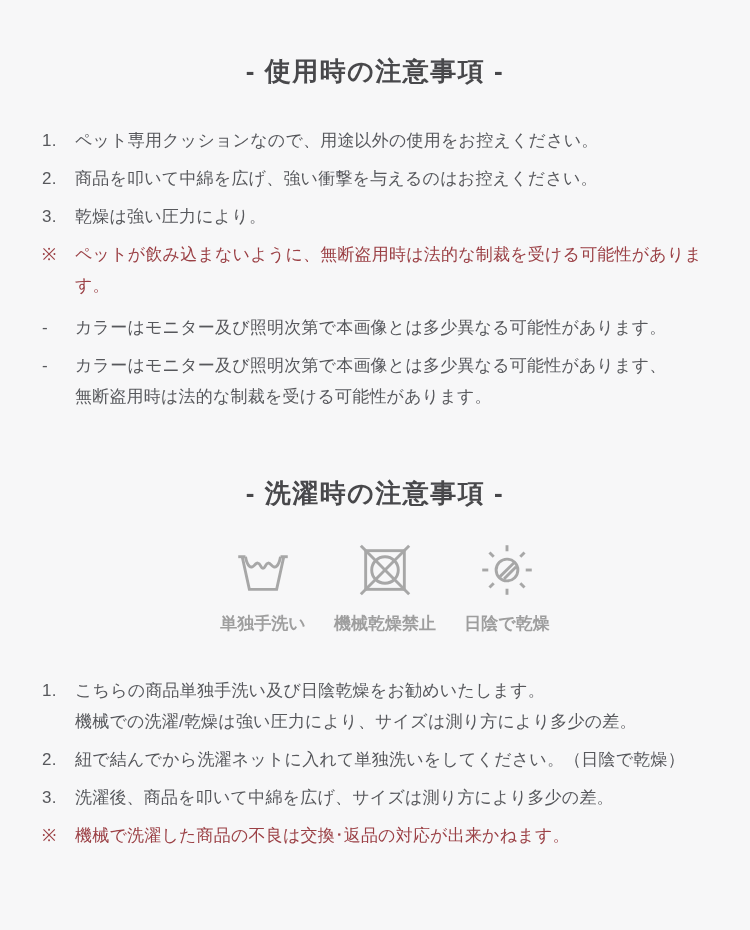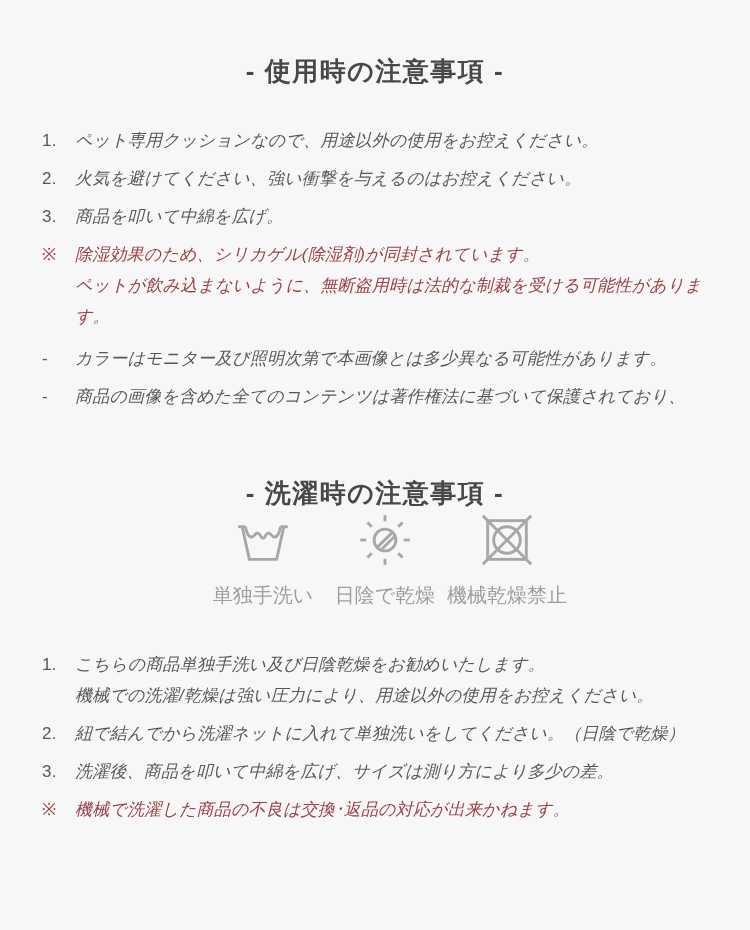--- a/index.html
+++ b/index.html
@@ -18,21 +18,21 @@
   }
   .section-title {
     margin: 0;
     text-align: center;
     font-size: 26px;
     font-weight: bold;
     color: #48484b;
     letter-spacing: 1.5px;
   }
   .usage-title { padding-top: 54px; margin-bottom: 36px; }
-  .washing-title { margin-top: 64px; }
+  .washing-title { margin-top: 64px; margin-bottom: 30px; }
 
   .care-list {
     list-style: none;
     margin: 0;
     padding: 0 36px 0 42px;
   }
   .care-item {
     display: flex;
     align-items: flex-start;
     font-size: 17px;
@@ -41,21 +41,21 @@
     margin-bottom: 7px;
     letter-spacing: 0.2px;
   }
   .care-item .marker {
     flex: 0 0 33px;
   }
   .care-item.warning {
     color: #9b4045;
     margin-bottom: 11px;
   }
-  .care-item .lines { flex: 1; font-style: italic; }
+  .care-item .lines { flex: 1; }
 
   .icons-row {
     display: flex;
     justify-content: center;
     margin: 0 auto 0 auto;
     padding-left: 20px;
   }
   .icon-cell {
     width: 122px;
     display: flex;
@@ -64,22 +64,22 @@
   }
   .icon-cell svg {
     width: 58px;
     height: 58px;
     stroke: #a7a7a7;
     stroke-width: 2.4;
     fill: none;
   }
   .icon-label {
     margin-top: 9px;
-    font-size: 20px;
-    font-weight: normal;
+    font-size: 17px;
+    font-weight: bold;
     color: #9e9e9e;
     white-space: nowrap;
   }
   .washing-list { margin-top: 40px; }
 </style>
 </head>
 <body>
 
 <div class="page">
 
@@ -88,46 +88,46 @@
     <ul class="care-list">
         <li class="care-item">
     <span class="marker">1.</span>
     <div class="lines">
             <div class="line">ペット専用クッションなので、用途以外の使用をお控えください。</div>
           </div>
   </li>
         <li class="care-item">
     <span class="marker">2.</span>
     <div class="lines">
-            <div class="line">火気を避けてください、強い衝撃を与えるのはお控えください。</div>
+            <div class="line">商品を叩いて中綿を広げ、強い衝撃を与えるのはお控えください。</div>
           </div>
   </li>
         <li class="care-item">
     <span class="marker">3.</span>
     <div class="lines">
-            <div class="line">商品を叩いて中綿を広げ。</div>
+            <div class="line">乾燥は強い圧力により。</div>
           </div>
   </li>
         <li class="care-item warning">
     <span class="marker">※</span>
     <div class="lines">
-            <div class="line">除湿効果のため、シリカゲル(除湿剤)が同封されています。</div>
             <div class="line">ペットが飲み込まないように、無断盗用時は法的な制裁を受ける可能性があります。</div>
           </div>
   </li>
         <li class="care-item">
     <span class="marker">-</span>
     <div class="lines">
             <div class="line">カラーはモニター及び照明次第で本画像とは多少異なる可能性があります。</div>
           </div>
   </li>
         <li class="care-item">
     <span class="marker">-</span>
     <div class="lines">
-            <div class="line">商品の画像を含めた全てのコンテンツは著作権法に基づいて保護されており、</div>
+            <div class="line">カラーはモニター及び照明次第で本画像とは多少異なる可能性があります、</div>
+            <div class="line">無断盗用時は法的な制裁を受ける可能性があります。</div>
           </div>
   </li>
       </ul>
   </section>
 
   <section>
     <h2 class="section-title washing-title">- 洗濯時の注意事項 -</h2>
 
     <div class="icons-row">
 
@@ -136,60 +136,60 @@
           <svg viewBox="0 0 48 48" aria-hidden="true">
             <path d="M3.5 13 H9.5"></path>
             <path d="M38.5 13 H44.5"></path>
             <path d="M6.8 13 L12.7 40 H35.3 L41.2 13"></path>
             <path d="M9.5 13 C11 21 14 23.5 17 20 C19 17.6 20.6 17.6 22 20.6 C23.2 23.2 24.8 23.2 26 20.6 C27.4 17.6 29 17.6 31 20 C34 23.5 37 21 38.5 13"></path>
           </svg>
         </span>
         <span class="icon-label">単独手洗い</span>
       </div>
 
+
+      <div class="icon-cell">
+        <span>
+          <svg viewBox="0 0 48 48" aria-hidden="true">
+            <rect x="8" y="8" width="32" height="32"></rect>
+            <circle cx="24" cy="24" r="11"></circle>
+            <path d="M4 4 L44 44"></path>
+            <path d="M44 4 L4 44"></path>
+          </svg>
+        </span>
+        <span class="icon-label">機械乾燥禁止</span>
+      </div>
 
       <div class="icon-cell">
         <span>
           <svg viewBox="0 0 48 48" aria-hidden="true">
             <circle cx="24" cy="24" r="9"></circle>
             <path d="M18.2 29.5 L29.8 18"></path>
             <path d="M21.5 31.4 L31.6 21.3"></path>
             <path d="M24 3.5 V8.5"></path>
             <path d="M24 39.5 V44.5"></path>
             <path d="M3.5 24 H8.5"></path>
             <path d="M39.5 24 H44.5"></path>
             <path d="M9.5 9.5 L13 13"></path>
             <path d="M38.5 9.5 L35 13"></path>
             <path d="M9.5 38.5 L13 35"></path>
             <path d="M38.5 38.5 L35 35"></path>
           </svg>
         </span>
         <span class="icon-label">日陰で乾燥</span>
       </div>
 
-      <div class="icon-cell">
-        <span>
-          <svg viewBox="0 0 48 48" aria-hidden="true">
-            <rect x="8" y="8" width="32" height="32"></rect>
-            <circle cx="24" cy="24" r="11"></circle>
-            <path d="M4 4 L44 44"></path>
-            <path d="M44 4 L4 44"></path>
-          </svg>
-        </span>
-        <span class="icon-label">機械乾燥禁止</span>
-      </div>
-
     </div>
 
     <ul class="care-list washing-list">
         <li class="care-item">
     <span class="marker">1.</span>
     <div class="lines">
             <div class="line">こちらの商品単独手洗い及び日陰乾燥をお勧めいたします。</div>
-            <div class="line">機械での洗濯/乾燥は強い圧力により、用途以外の使用をお控えください。</div>
+            <div class="line">機械での洗濯/乾燥は強い圧力により、サイズは測り方により多少の差。</div>
           </div>
   </li>
         <li class="care-item">
     <span class="marker">2.</span>
     <div class="lines">
             <div class="line">紐で結んでから洗濯ネットに入れて単独洗いをしてください。（日陰で乾燥）</div>
           </div>
   </li>
         <li class="care-item">
     <span class="marker">3.</span>

